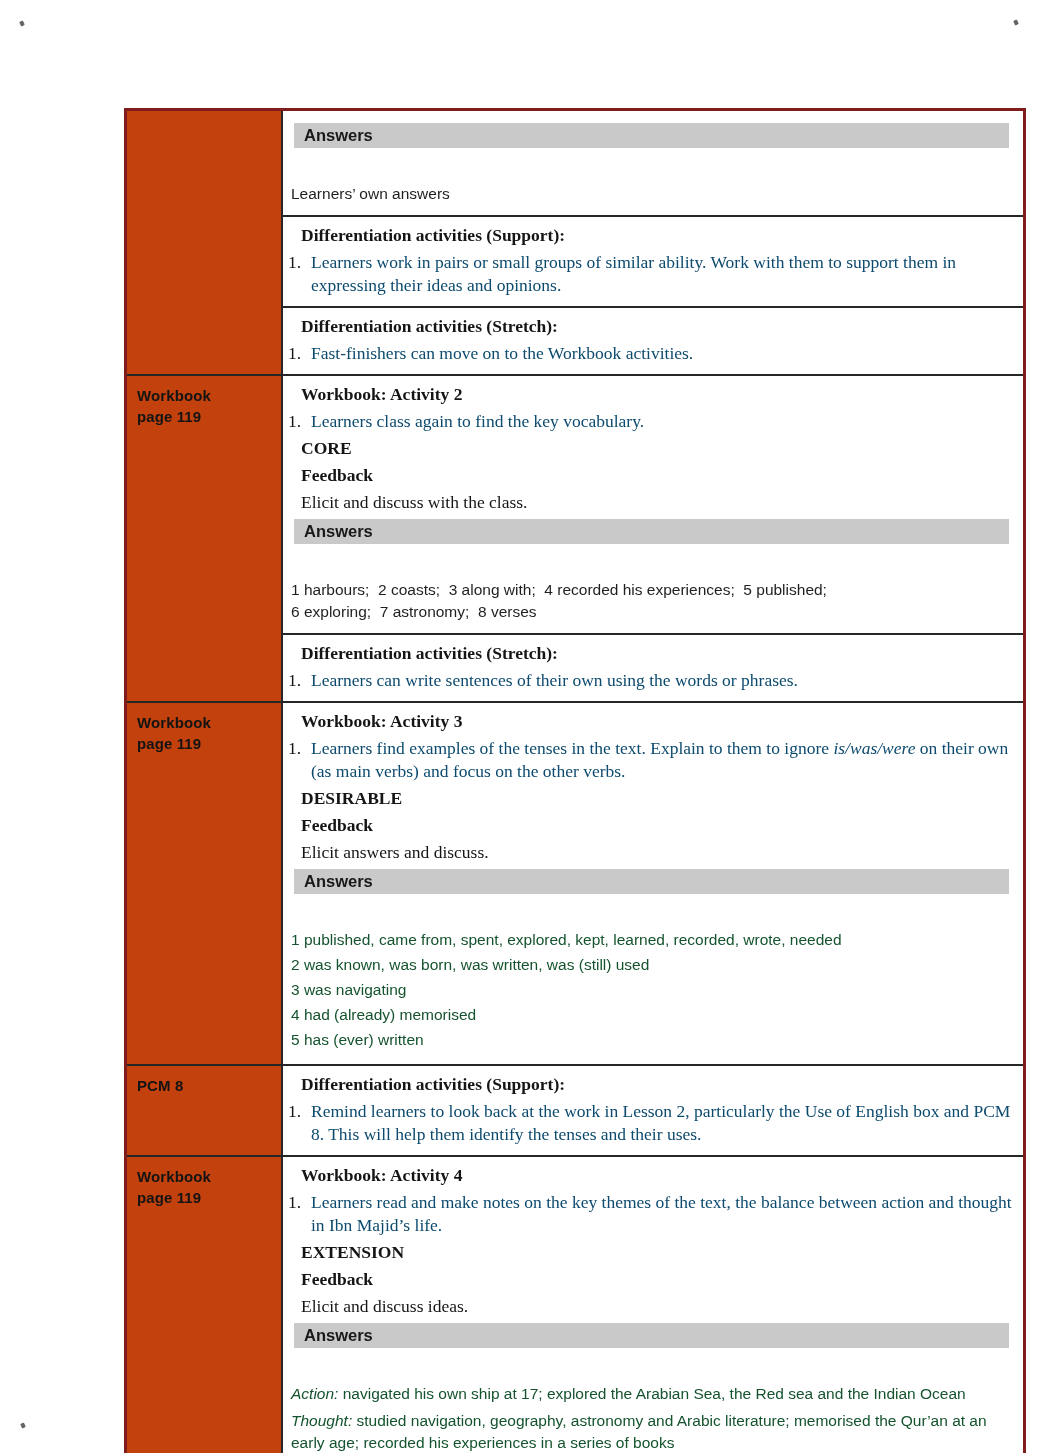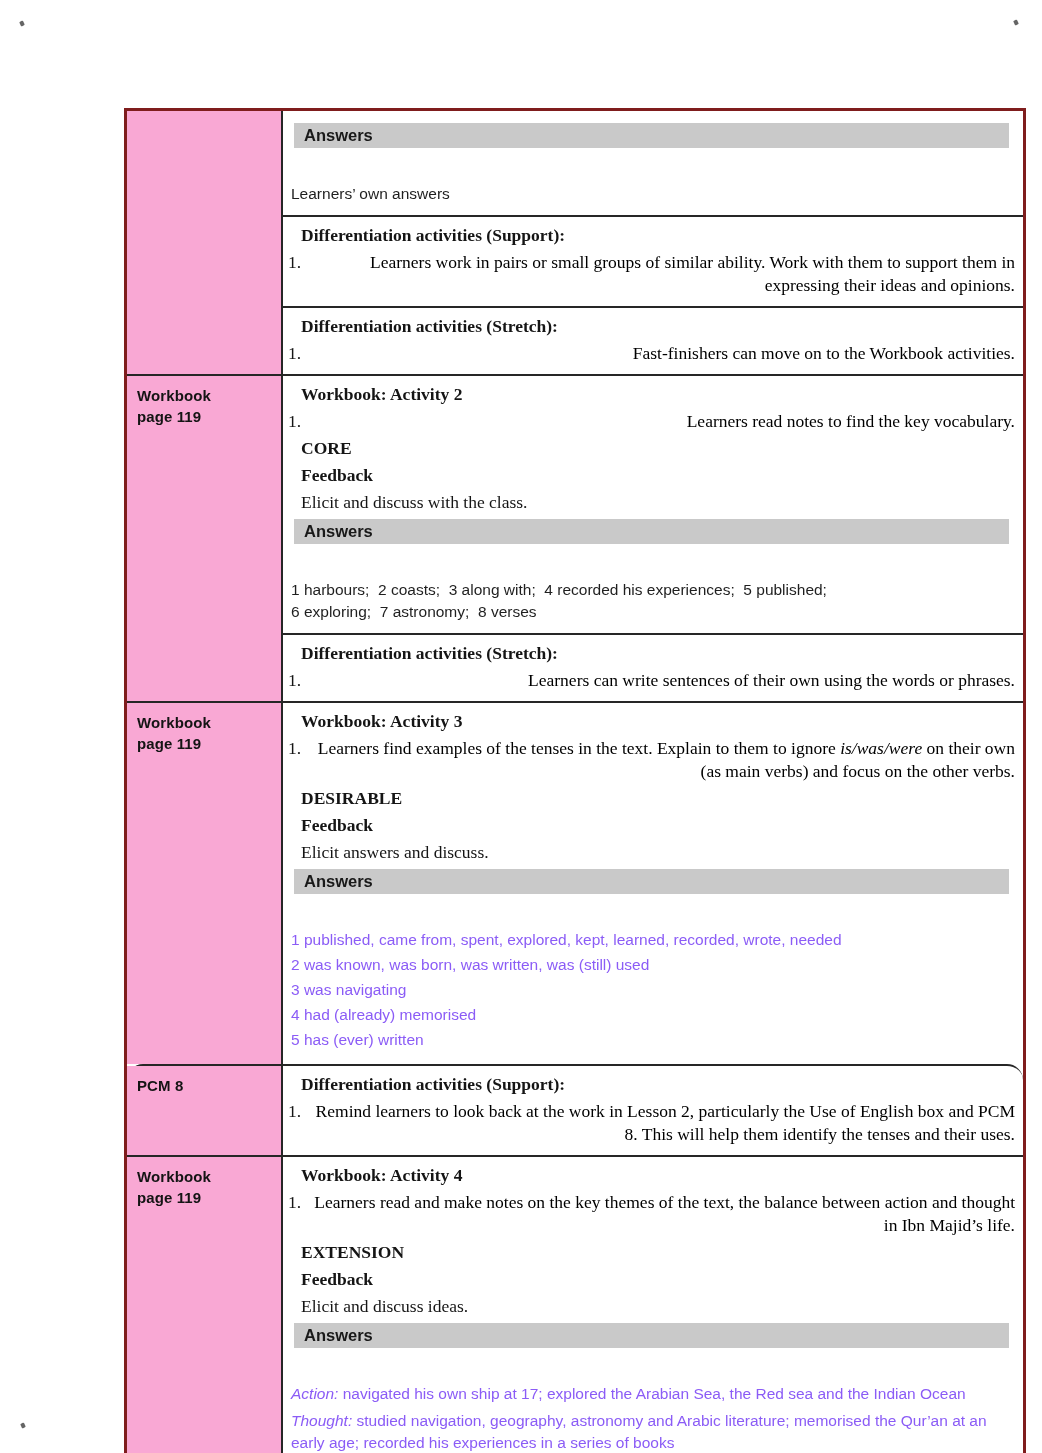--- a/index.html
+++ b/index.html
@@ -19,60 +19,60 @@
 
   .doc-table{
     position:absolute;left:124px;top:108px;width:902px;box-sizing:border-box;
     border:3px solid #7f1d1d;background:#ffffff;
   }
   .trow{display:flex;box-sizing:border-box;}
   .trow + .trow{border-top:2.5px solid #262626;}
   .r0{min-height:201px;}
   .r1{min-height:277px;}
   .r2{min-height:321px;}
-  .r3{min-height:73px;border-radius:16px;}
+  .r3{min-height:73px;}
   .r4{min-height:288px;}
 
   .label-cell{
-    flex:0 0 156px;box-sizing:border-box;background:#f9a8d4;
+    flex:0 0 156px;box-sizing:border-box;background:#c2410c;
     border-right:2.5px solid #262626;padding:9px 10px 20px 10px;
   }
   .label-line{
     font:bold 15px/21px "Liberation Sans", sans-serif;color:#141414;letter-spacing:.1px;
   }
   .content-cell{flex:1;min-width:0;display:flex;flex-direction:column;}
 
   .sect{padding:7px 8px 5px 5px;}
   .sect.rule{border-top:2.5px solid #262626;}
   .sect.grow{flex:1;}
 
   .serif-p{
     font:17.5px/23px "Liberation Serif", serif;color:#151515;margin:0 0 4px 13px;
   }
   .serif-bold{font-weight:bold;}
   .num-item{display:flex;margin:0 0 4px 0;}
   .num-item .num{
     flex:0 0 23px;font:17.5px/23px "Liberation Serif", serif;color:#151515;
   }
   .num-item .itxt{
-    flex:1;font:17.5px/23px "Liberation Serif", serif;color:#000000;text-align:right;
+    flex:1;font:17.5px/23px "Liberation Serif", serif;color:#0c4a6e;
   }
   .itxt em{font-style:italic;}
 
   .answers-block{margin:5px 2px 4px 0;}
   .answers-bar{
     background:#c9c9c9;margin:0 4px 0 6px;padding:2px 10px 3px 10px;
     font:bold 16.5px/20px "Liberation Sans", sans-serif;color:#191919;
   }
   .answers-content{padding:8px 4px 1px 3px;margin-top:27px;}
   .ans-line{
     font:15.5px/22px "Liberation Sans", sans-serif;color:#1f1f1f;white-space:pre-wrap;
   }
   .ans-para{
-    font:15.5px/22px "Liberation Sans", sans-serif;color:#8b5cf6;margin:0 0 3px 0;white-space:pre-wrap;
+    font:15.5px/22px "Liberation Sans", sans-serif;color:#14532d;margin:0 0 3px 0;white-space:pre-wrap;
   }
   .ans-para .lead{font-style:italic;text-align:right;}
   .ans-para.lead-para{margin:0 0 5px 0;}
 </style>
 </head>
 <body>
 
 <div class="crop-mark tl"></div>
 <div class="crop-mark tr"></div>
 <div class="crop-mark bl"></div>
@@ -114,21 +114,21 @@
   <div class="trow r1">
     <div class="label-cell">
       <div class="label-line">Workbook</div>
       <div class="label-line">page 119</div>
     </div>
     <div class="content-cell">
       <div class="sect grow">
         <div class="serif-p serif-bold">Workbook: Activity 2</div>
         <div class="num-item">
           <span class="num">1.</span>
-          <span class="itxt">Learners read notes to find the key vocabulary.</span>
+          <span class="itxt">Learners class again to find the key vocabulary.</span>
         </div>
         <div class="serif-p serif-bold">CORE</div>
         <div class="serif-p serif-bold">Feedback</div>
         <div class="serif-p">Elicit and discuss with the class.</div>
         <div class="answers-block">
           <div class="answers-bar">Answers</div>
           <div class="answers-content">
             <div class="ans-line">1 harbours;  2 coasts;  3 along with;  4 recorded his experiences;  5 published;</div>
             <div class="ans-line">6 exploring;  7 astronomy;  8 verses</div>
           </div>

